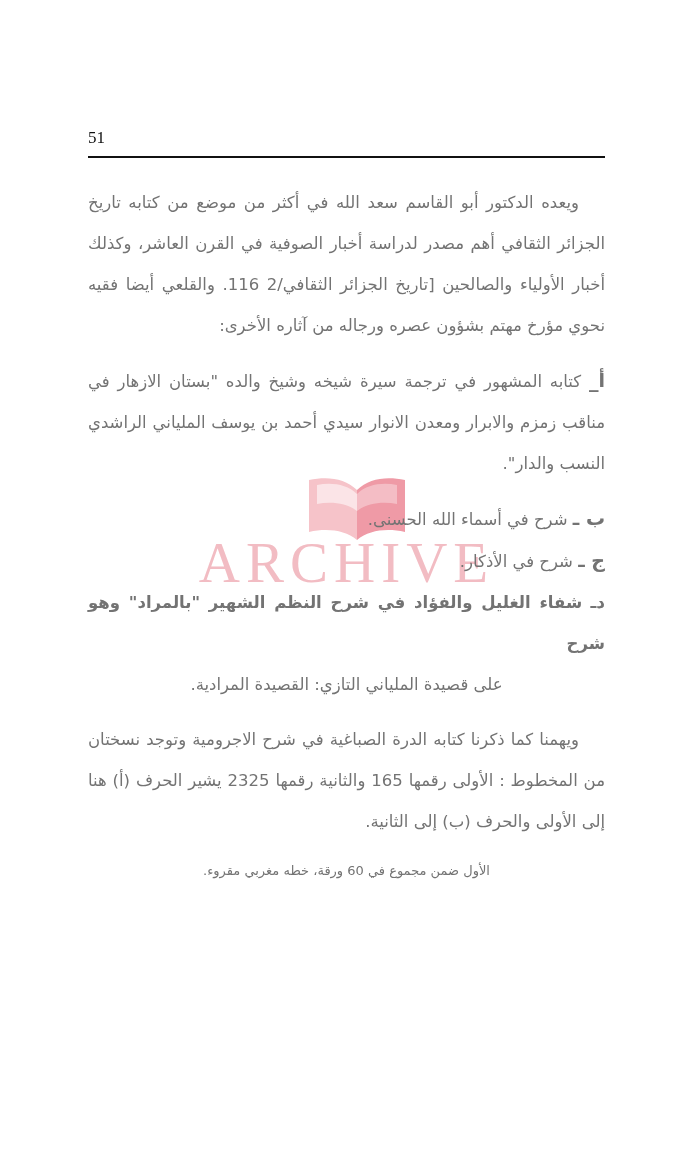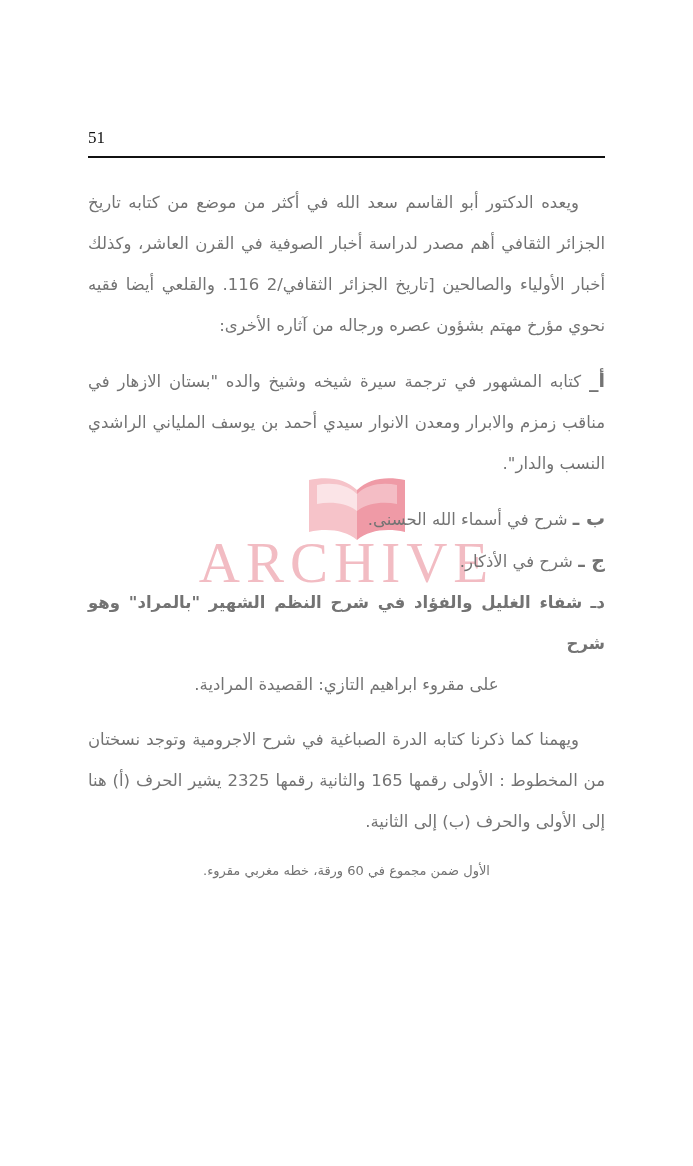--- a/index.html
+++ b/index.html
@@ -165,20 +165,20 @@
 
     <p>
       <span class="lead">ج ـ</span>
       <span>شرح في الأذكار.</span>
     </p>
 
     <p class="para">
       <span class="lead-sm">دـ</span>
       <span class="bold">شفاء الغليل والفؤاد في شرح النظم الشهير "بالمراد" وهو شرح</span>
     </p>
-    <p class="centerish">على مقروء ابراهيم التازي: القصيدة المرادية.</p>
+    <p class="centerish">على قصيدة الملياني التازي: القصيدة المرادية.</p>
 
     <p class="para blk indent">ويهمنا كما ذكرنا كتابه الدرة الصباغية في شرح الاجرومية وتوجد نسختان من المخطوط : الأولى رقمها 165 والثانية رقمها 2325 يشير الحرف (أ) هنا إلى الأولى والحرف (ب) إلى الثانية.</p>
 
     <p class="subline">الأول ضمن مجموع في 60 ورقة، خطه مغربي مقروء.</p>
 
   </div>
 </div>
 
 </body></html>

